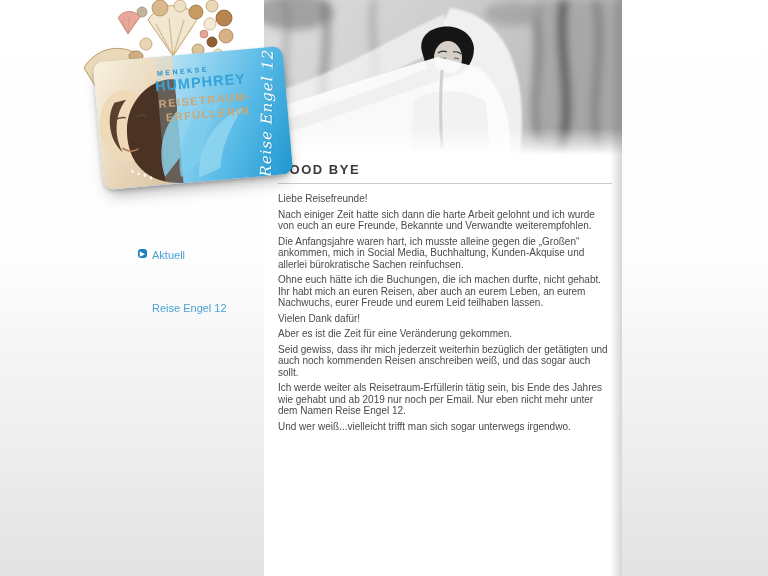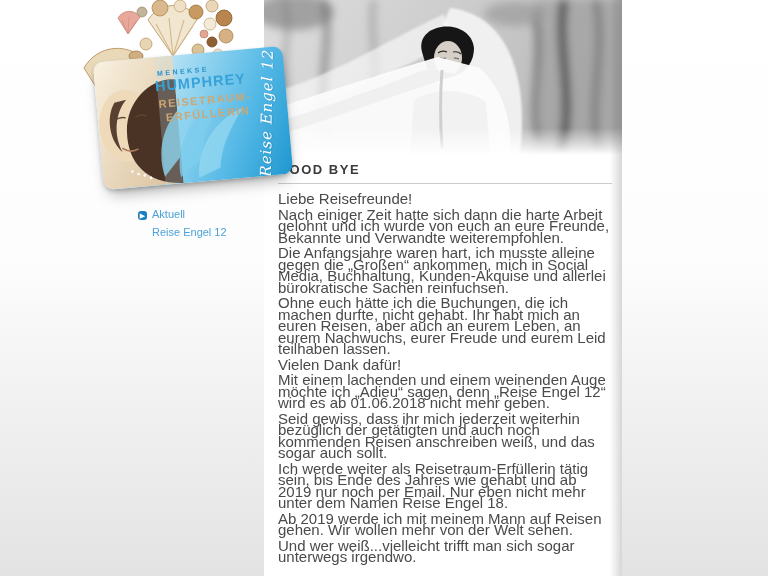--- a/index.html
+++ b/index.html
@@ -32,21 +32,21 @@
   .card-tag2  { font-size:11px; font-weight:bold; letter-spacing:1.5px; color:#cfa672; margin-top:3px; margin-left:8px; }
   .card-script {
     position:absolute; left:104px; top:56px; width:130px; text-align:center;
     transform:rotate(-84deg);
     font-family:"DejaVu Serif", serif; font-style:italic;
     font-size:15px; color:#ffffff; letter-spacing:1px;
     text-shadow:0 1px 1px rgba(0,70,110,0.25);
   }
 
   .nav { position:absolute; left:138px; top:208px; }
-  .nav-item { display:flex; align-items:flex-end; margin-bottom:6px; cursor:pointer; }
+  .nav-item { display:flex; align-items:flex-start; margin-bottom:6px; cursor:pointer;margin-top:41px; }
   .nav-bullet {
     width:9px; height:9px; border-radius:3px; background:#1d7fc0;
     color:#fff; font-size:7px; line-height:9px; text-align:center;
     margin-right:5px; flex:0 0 auto;
   }
   .nav-label { font-size:11px; color:#4aa3d8; }
   .nav-item.no-bullet { padding-left:14px; }
 
   
   .main-col {
@@ -59,21 +59,21 @@
     pointer-events:none;
   }
   .hero { position:absolute; left:0; top:0; width:358px; height:155px; }
 
   .article { position:absolute; left:14px; top:162px; width:334px; }
   .page-title {
     font-size:13px; font-weight:600; letter-spacing:1.5px; color:#3b3b3b;
   }
   .divider { border:none; border-top:1px solid #cccccc; margin:6px 0 9px 0; }
   .article p {
-    font-size:15px; line-height:11.5px; color:#4a4a4a; margin:0 0 4px 0;
+    font-size:10px; line-height:11.5px; color:#4a4a4a; margin:0 0 4px 0;
   }
   .article p.first-gap { margin-top:11px; }
 </style>
 </head>
 <body>
 
 <div class="left-col">
 
   <svg class="shells" viewBox="0 0 182 140">
 
@@ -209,20 +209,19 @@
   </svg>
 
   <div class="article">
     <h1 class="page-title">GOOD BYE</h1>
     <hr class="divider">
     <p>Liebe Reisefreunde!</p>
     <p>Nach einiger Zeit hatte sich dann die harte Arbeit gelohnt und ich wurde von euch an eure Freunde, Bekannte und Verwandte weiterempfohlen.</p>
     <p>Die Anfangsjahre waren hart, ich musste alleine gegen die „Großen“ ankommen, mich in Social Media, Buchhaltung, Kunden-Akquise und allerlei bürokratische Sachen reinfuchsen.</p>
     <p>Ohne euch hätte ich die Buchungen, die ich machen durfte, nicht gehabt. Ihr habt mich an euren Reisen, aber auch an eurem Leben, an eurem Nachwuchs, eurer Freude und eurem Leid teilhaben lassen.</p>
     <p>Vielen Dank dafür!</p>
-    <p>Mit einem lachenden und einem weinenden Auge möchte ich „Adieu“ sagen, denn „Reise Engel 12“ wird es ab 01.06.2018 nicht mehr geben.</p>
+    <p>Aber es ist die Zeit für eine Veränderung gekommen.</p>
     <p>Seid gewiss, dass ihr mich jederzeit weiterhin bezüglich der getätigten und auch noch kommenden Reisen anschreiben weiß, und das sogar auch sollt.</p>
-    <p>Ich werde weiter als Reisetraum-Erfüllerin tätig sein, bis Ende des Jahres wie gehabt und ab 2019 nur noch per Email. Nur eben nicht mehr unter dem Namen Reise Engel 18.</p>
-    <p>Ab 2019 werde ich mit meinem Mann auf Reisen gehen. Wir wollen mehr von der Welt sehen.</p>
+    <p>Ich werde weiter als Reisetraum-Erfüllerin tätig sein, bis Ende des Jahres wie gehabt und ab 2019 nur noch per Email. Nur eben nicht mehr unter dem Namen Reise Engel 12.</p>
     <p>Und wer weiß...vielleicht trifft man sich sogar unterwegs irgendwo.</p>
 
   </div>
 </div>
 
 </body></html>

